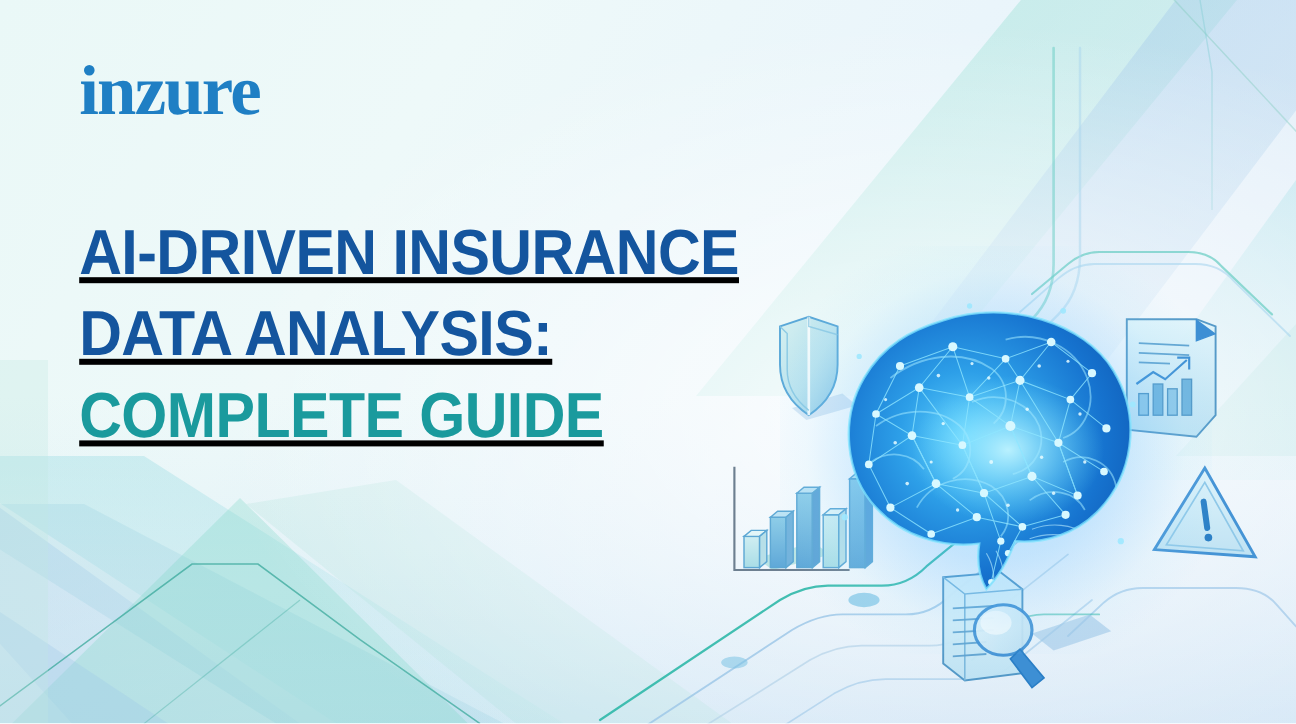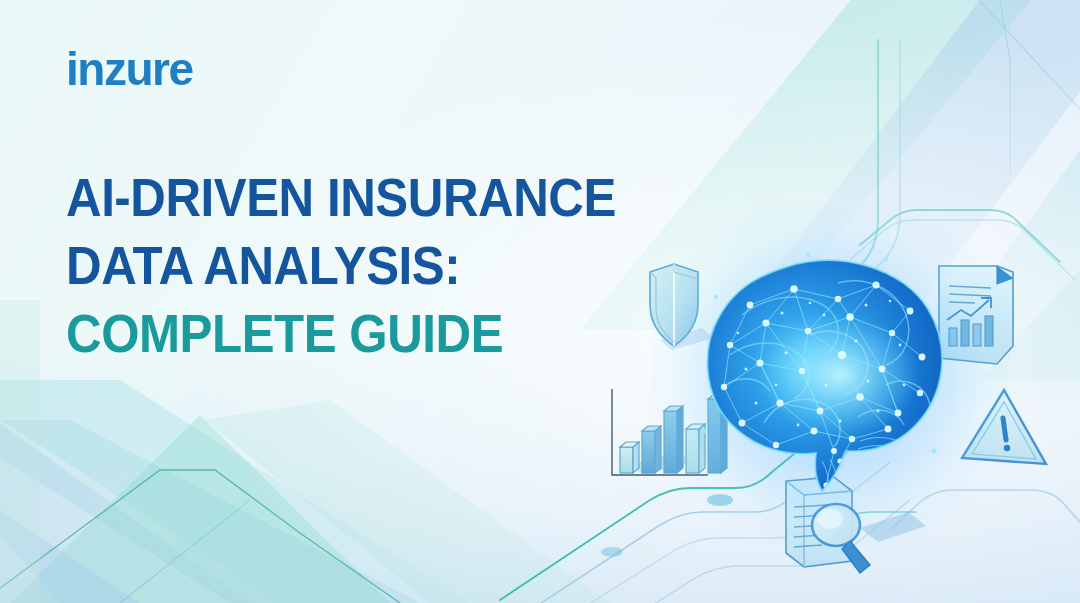--- a/index.html
+++ b/index.html
@@ -36,31 +36,32 @@
 
   
   .text-block {
     position: absolute;
     left: 66px;
     top: 46px;
     width: 720px;
     z-index: 20;
   }
   .logo {
-    font-size: 46px;
+    font-size: 59px;
     font-weight: bold;
     letter-spacing: -1.5px;
     line-height: 1;
     color: #1f7fc4;
     margin: 0 0 0 0;
-    font-family: Liberation Sans, sans-serif;
+    font-family: Liberation Serif, serif;
   }
   .headline {
     margin: 0;
     padding: 0;
+    text-decoration: underline;
   }
   .hl-line {
     display: block;
     font-family: "Liberation Sans", sans-serif;
     font-weight: bold;
     font-size: 53px;
     line-height: 68px;
     letter-spacing: -0.5px;
     transform: scaleX(0.93);
     transform-origin: left center;

